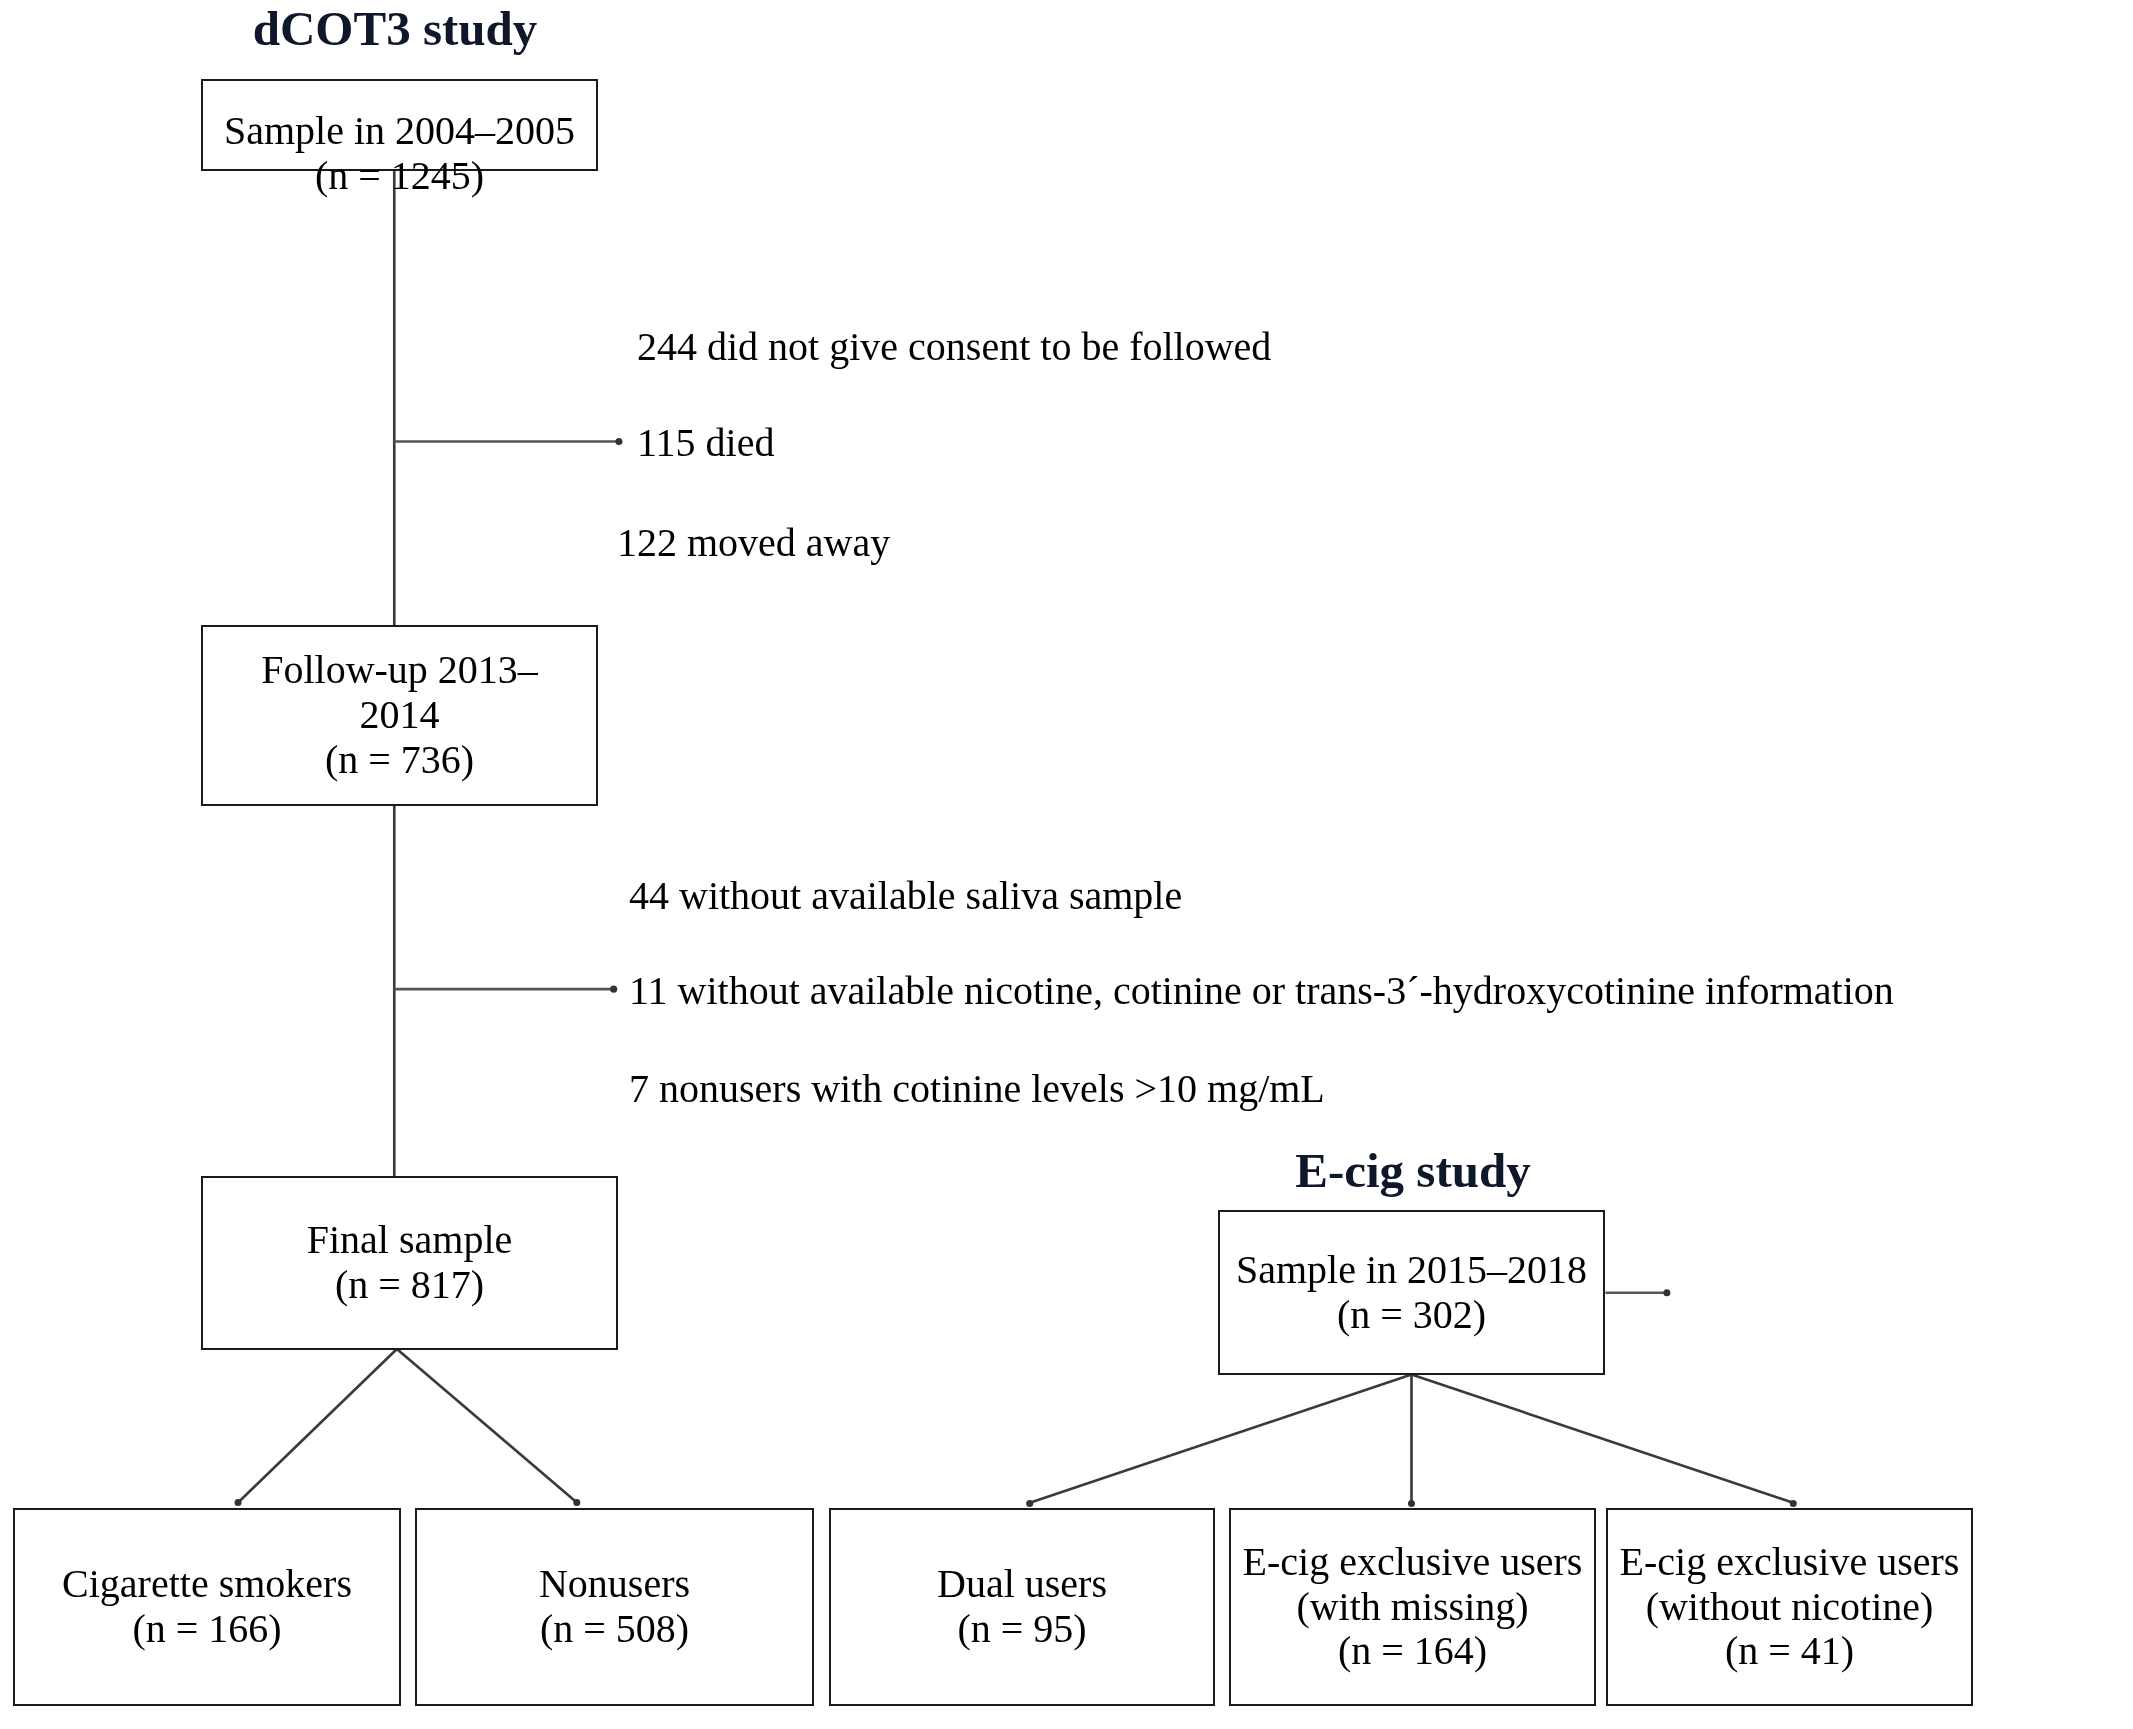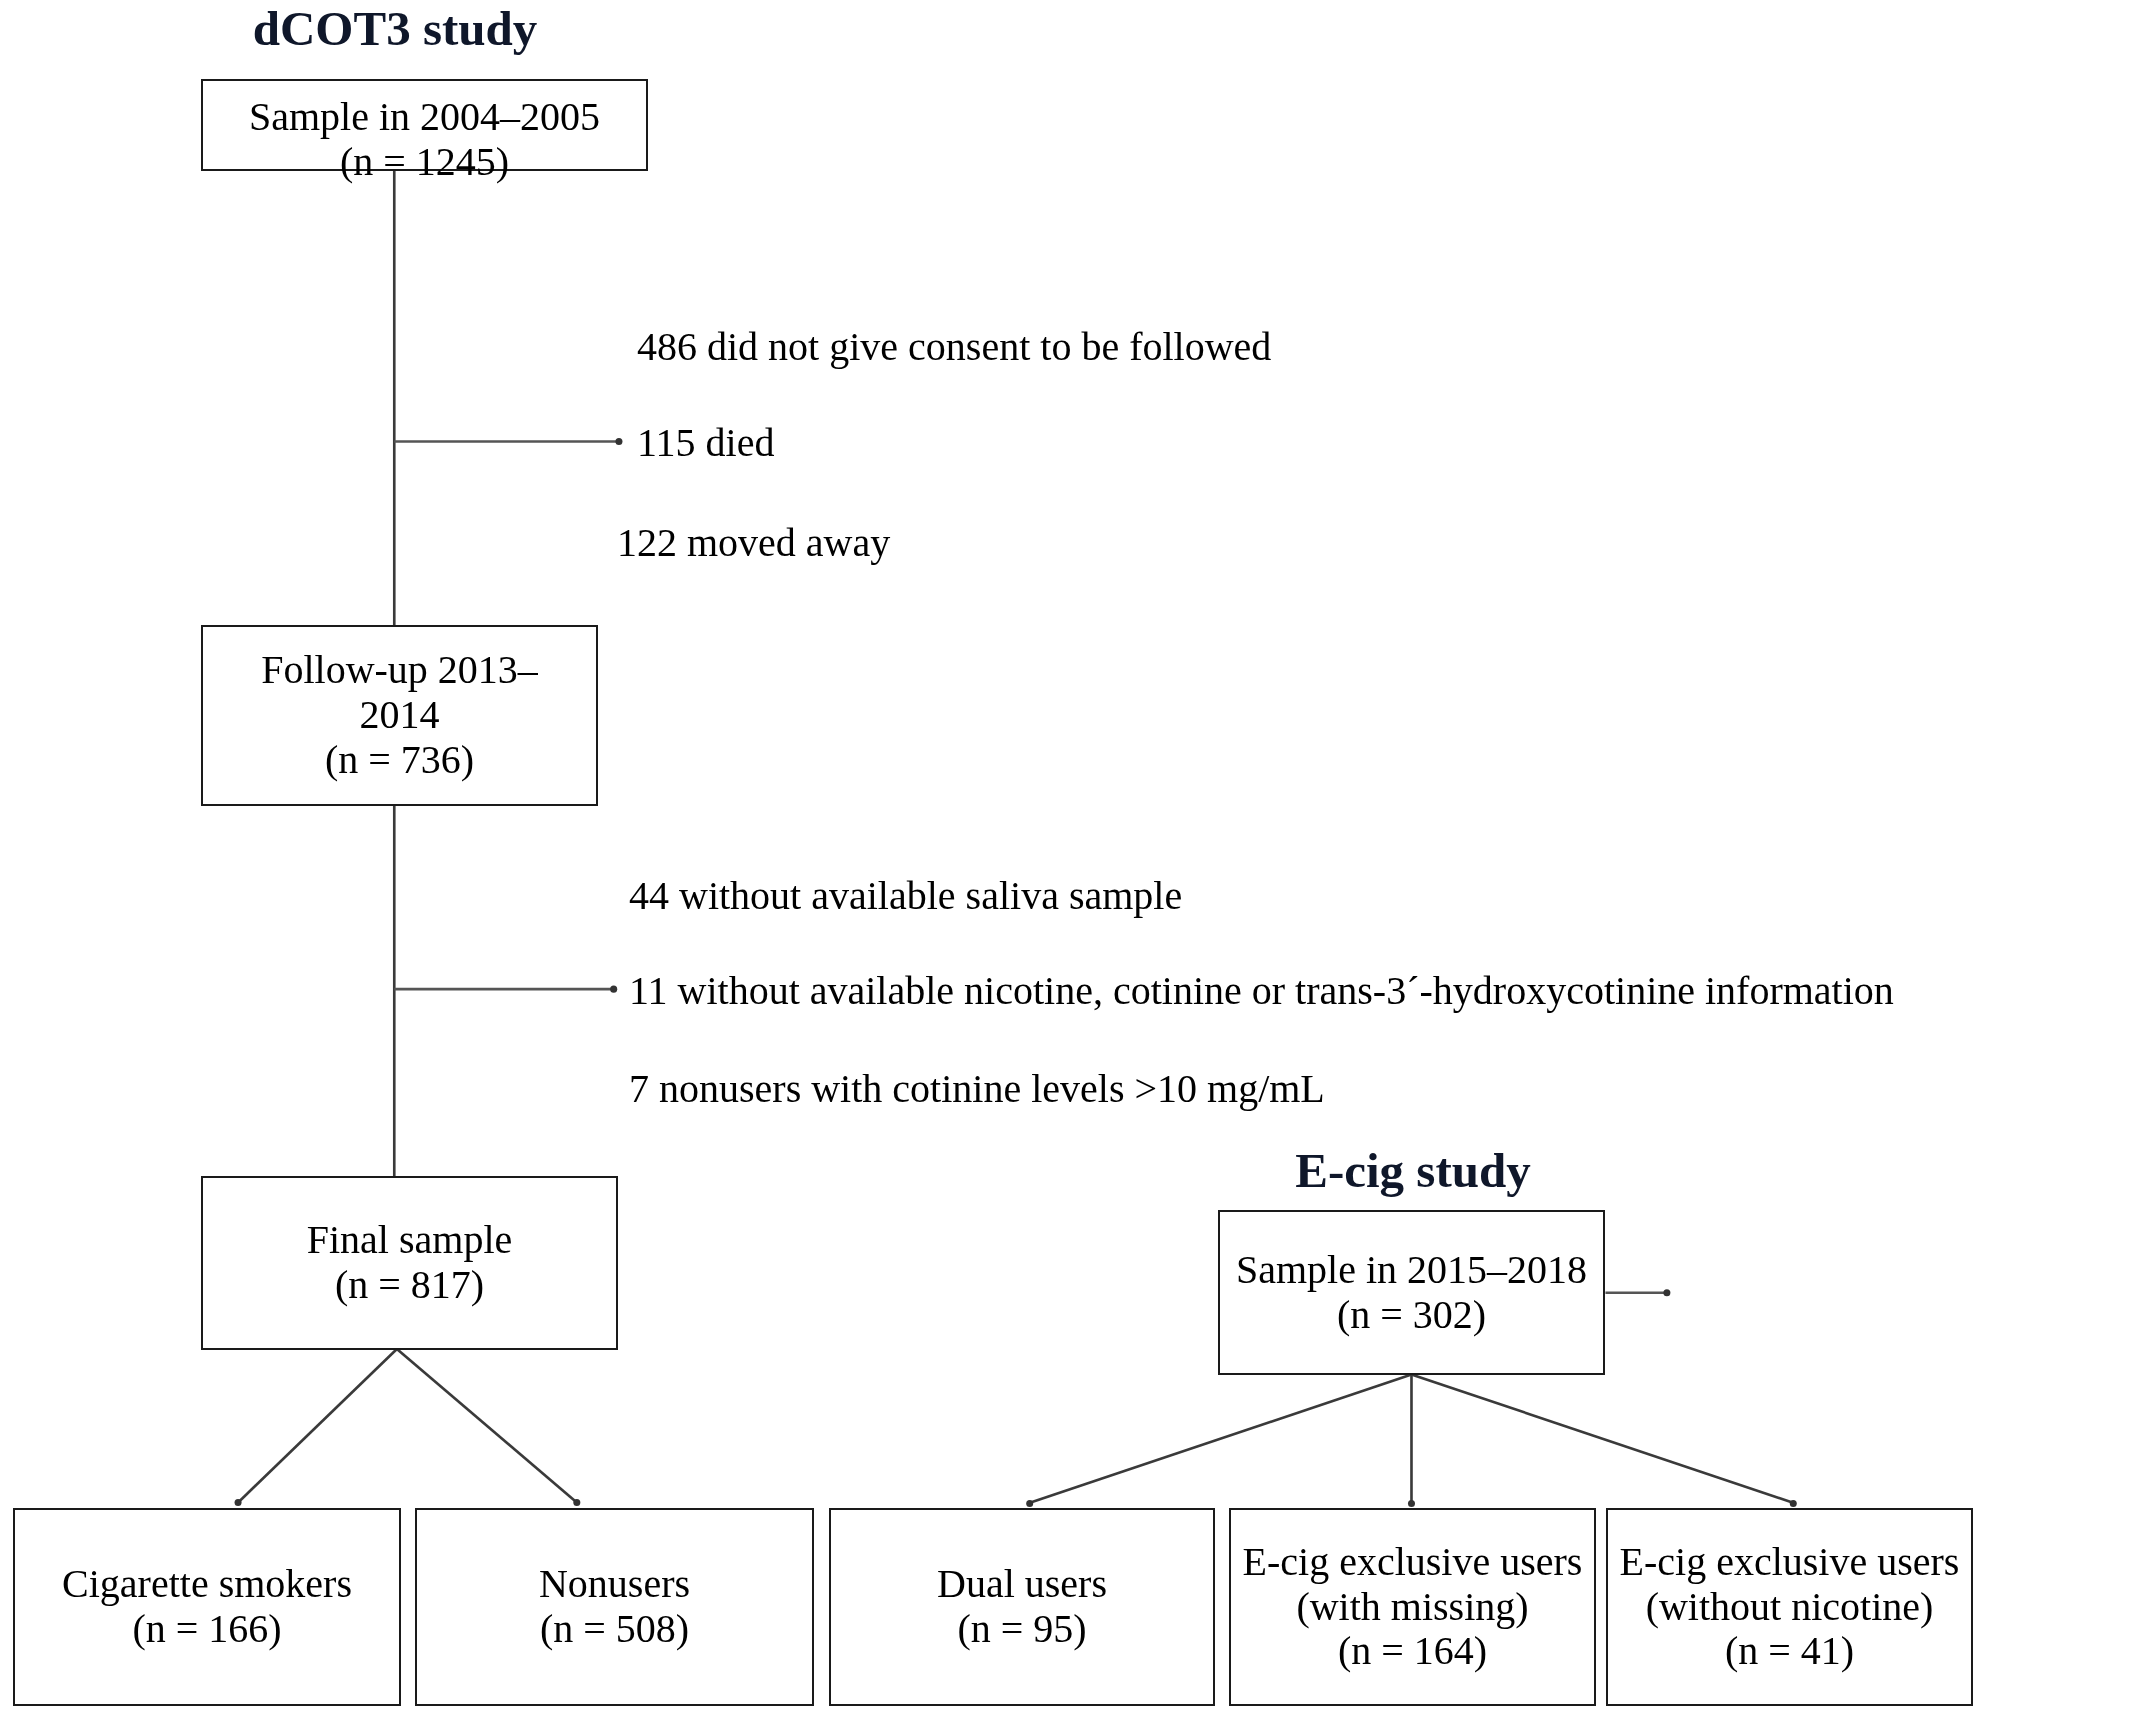--- a/index.html
+++ b/index.html
@@ -89,26 +89,26 @@
     <line x1="1608" y1="1566" x2="2042" y2="1712" stroke="#3a3a3a" stroke-width="3"></line>
     <circle cx="1173" cy="1713" r="4" fill="#333"></circle>
     <circle cx="1608" cy="1713" r="4" fill="#333"></circle>
     <circle cx="2043" cy="1713" r="4" fill="#333"></circle>
   </svg>
 
   <div class="study-title" style="left:0px; top:3.5px; width:790px;">dCOT3 study</div>
 
   <div class="study-title" style="left:1141px; top:1146px; width:544px;">E-cig study</div>
 
-  <div class="node-box" style="left:201px; top:79px; width:447px; height:92px; padding-top:14px; justify-content:flex-start;">
+  <div class="node-box" style="left:201px; top:79px; width:397px; height:92px; padding-top:28px; justify-content:flex-start;">
     <span class="line">Sample in 2004–2005</span>
     <span class="line">(n = 1245)</span>
   </div>
 
-  <div class="annot" style="left:637px; top:325px;">486 did not give consent to be followed</div>
+  <div class="annot" style="left:637px; top:325px;">244 did not give consent to be followed</div>
   <div class="annot" style="left:637px; top:421px;">115 died</div>
   <div class="annot" style="left:617px; top:521px;text-align:center;">122 moved away</div>
 
   <div class="node-box" style="left:201px; top:625px; width:397px; height:181px;">
     <span class="line">Follow-up 2013–</span>
     <span class="line">2014</span>
     <span class="line">(n = 736)</span>
   </div>
 
   <div class="annot" style="left:629px; top:874px;">44 without available saliva sample</div>

